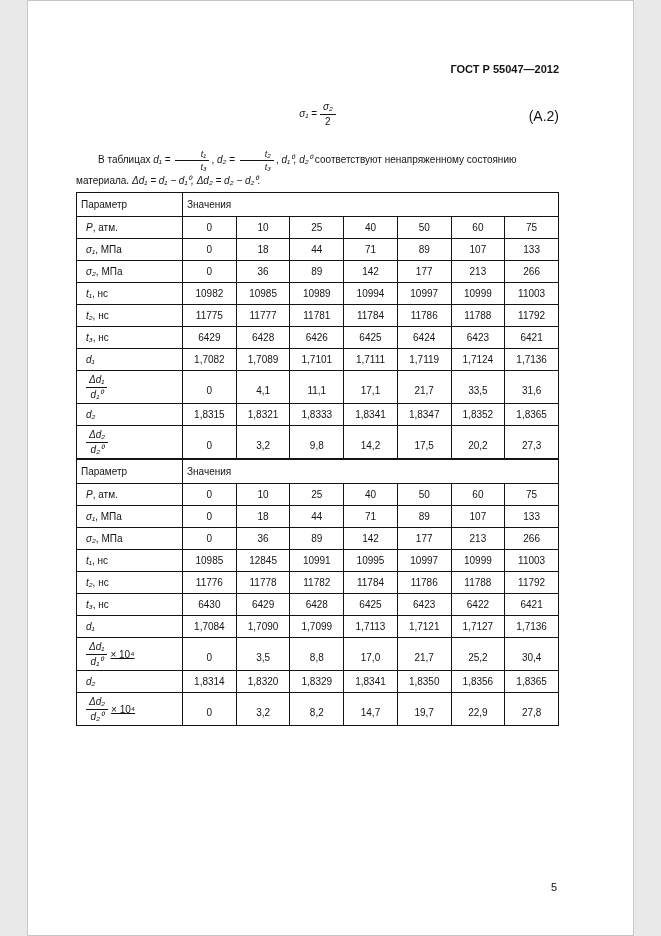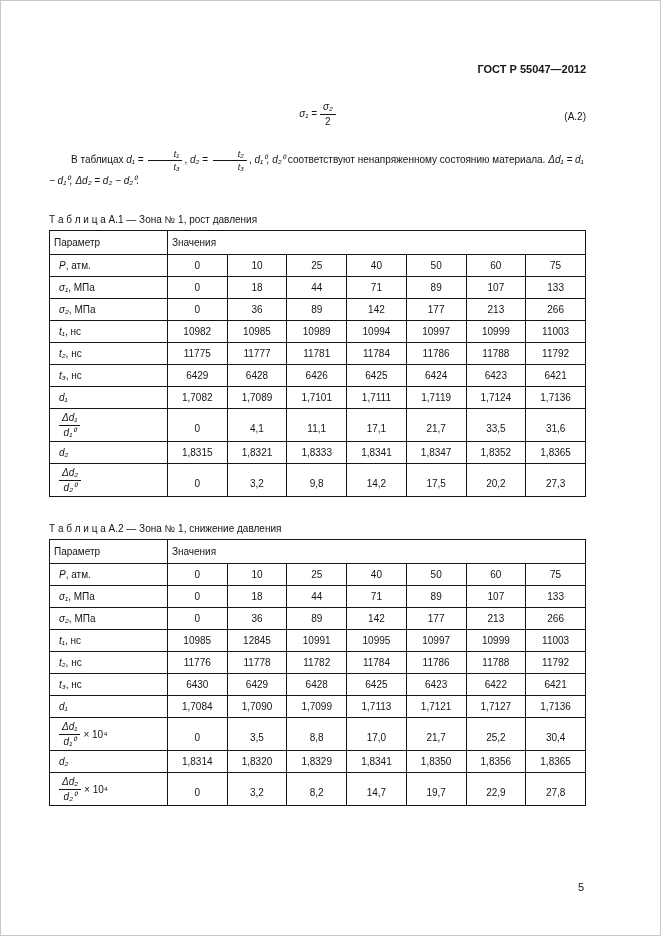--- a/index.html
+++ b/index.html
@@ -1,19 +1,19 @@
 <!DOCTYPE html>
 <html><head>
 <meta charset="utf-8">
 <title>ГОСТ Р 55047—2012 — стр. 5</title>
 <style>
   html, body { margin: 0; padding: 0; background: #e9e9e9; }
   .page {
     position: relative;
-    width: 661px;
+    width: 607px;
     height: 936px;
     margin: 0 auto;
     background: #ffffff;
     border: 1px solid #c8c8c8;
     box-sizing: border-box;
     font-family: "Liberation Sans", sans-serif;
     color: #141414;
     padding: 62px 74px 40px 48px;
     overflow: hidden;
   }
@@ -36,21 +36,21 @@
     text-align: center;
     margin: 14px 0 18px 0;
     font-size: 10px;
     min-height: 30px;
   }
   .formula-label {
     position: absolute;
     right: 0;
     top: 50%;
     transform: translateY(-50%);
-    font-size: 10px;
+    font-size: 14px;
   }
   .frac {
     display: inline-block;
     text-align: center;
     vertical-align: middle;
     line-height: 1.15;
   }
   .frac .num { display: block; border-bottom: 1px solid #141414; padding: 0 3px 1px 3px; }
   .frac .den { display: block; padding: 1px 3px 0 3px; }
   .frac.inline { font-size: 9px; margin: 0 2px; }
@@ -65,21 +65,21 @@
   }
   .data-table td {
     border: 1px solid #141414;
     font-size: 10px;
     vertical-align: middle;
   }
   .c-param { width: 22%; }
   .hdr { padding: 6px 4px; }
   .param-cell { text-align: left; padding: 5px 4px 5px 9px; }
   .val-cell { text-align: center; padding: 5px 2px; }
-  .frac-row .param-cell { padding-top: 3px; padding-bottom: 3px; }
+  .frac-row .param-cell { padding-top: 3px; padding-bottom: 3px; text-decoration: underline; }
   .frac-row .val-cell { vertical-align: bottom; padding-bottom: 7px; }
   .suffix { vertical-align: middle; margin-left: 3px; }
   .page-number {
     position: absolute;
     right: 76px;
     bottom: 42px;
     font-size: 11px;
   }
 </style>
 </head>
@@ -98,21 +98,20 @@
         <span class="num var">σ₂</span>
         <span class="den">2</span>
       </span>
     </span>
     <span class="formula-label">(А.2)</span>
   </div>
 
   <p class="para" id="para2"><span>В таблицах </span><span class="var">d₁</span><span> = </span><span class="frac inline"><span class="num var">t₁</span><span class="den var">t₃</span></span><span>, </span><span class="var">d₂</span><span> = </span><span class="frac inline"><span class="num var">t₂</span><span class="den var">t₃</span></span><span>, </span><span class="var">d₁⁰, d₂⁰</span><span> соответствуют ненапряженному состоянию материала. </span><span class="var">Δd₁ = d₁ − d₁⁰, Δd₂ = d₂ − d₂⁰.</span></p>
 
   <section class="table-block">
-    <div class="caption">Т а б л и ц а  А.1 — Зона № 1, рост давления</div>
     <table class="data-table">
       <colgroup>
         <col class="c-param">
         <col span="7" class="c-val">
       </colgroup>
       <thead>
         <tr>
           <td class="hdr">Параметр</td>
           <td class="hdr" colspan="7">Значения</td>
         </tr>
@@ -216,21 +215,20 @@
             <td class="val-cell">14,2</td>
             <td class="val-cell">17,5</td>
             <td class="val-cell">20,2</td>
             <td class="val-cell">27,3</td>
           </tr>
         </tbody>
     </table>
   </section>
 
   <section class="table-block">
-    <div class="caption">Т а б л и ц а  А.2 — Зона № 1, снижение давления</div>
     <table class="data-table">
       <colgroup>
         <col class="c-param">
         <col span="7" class="c-val">
       </colgroup>
       <thead>
         <tr>
           <td class="hdr">Параметр</td>
           <td class="hdr" colspan="7">Значения</td>
         </tr>

